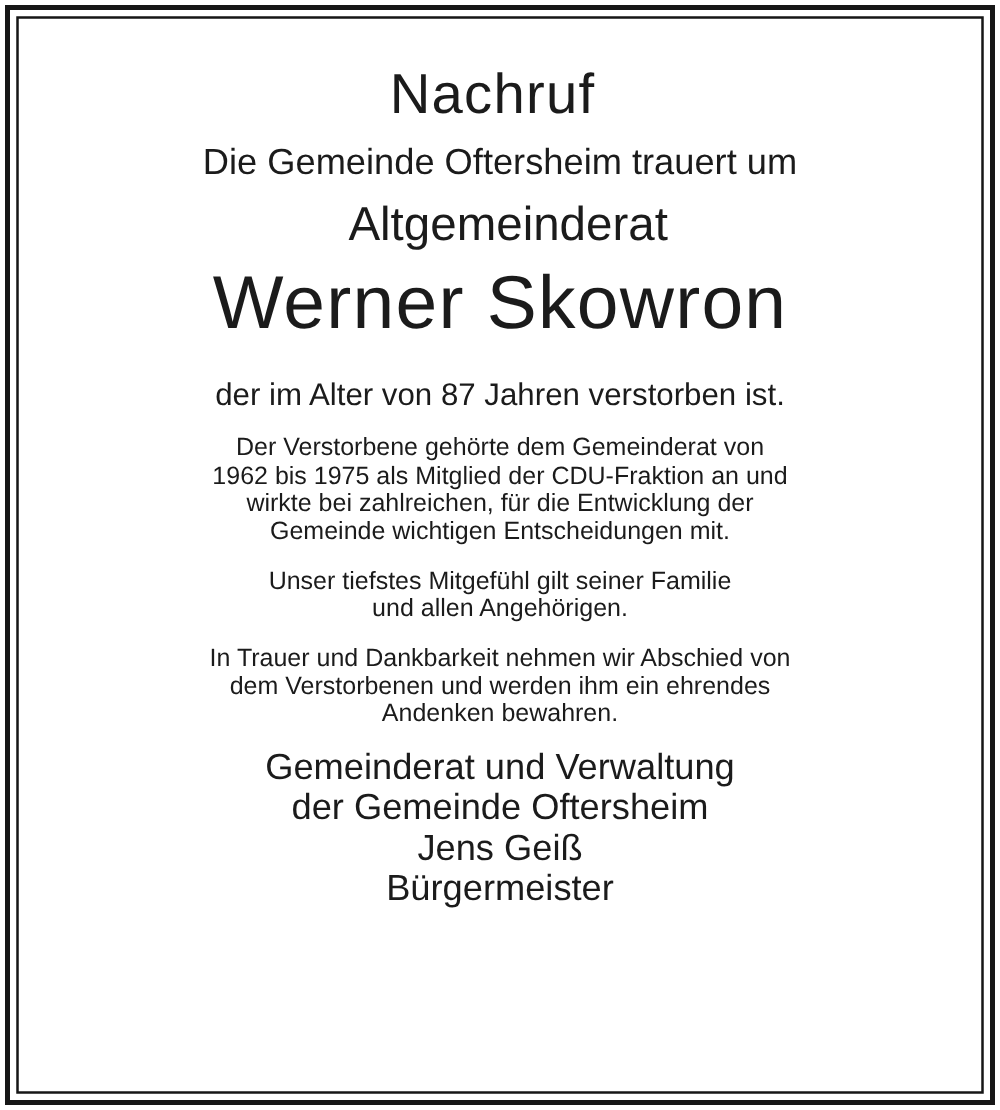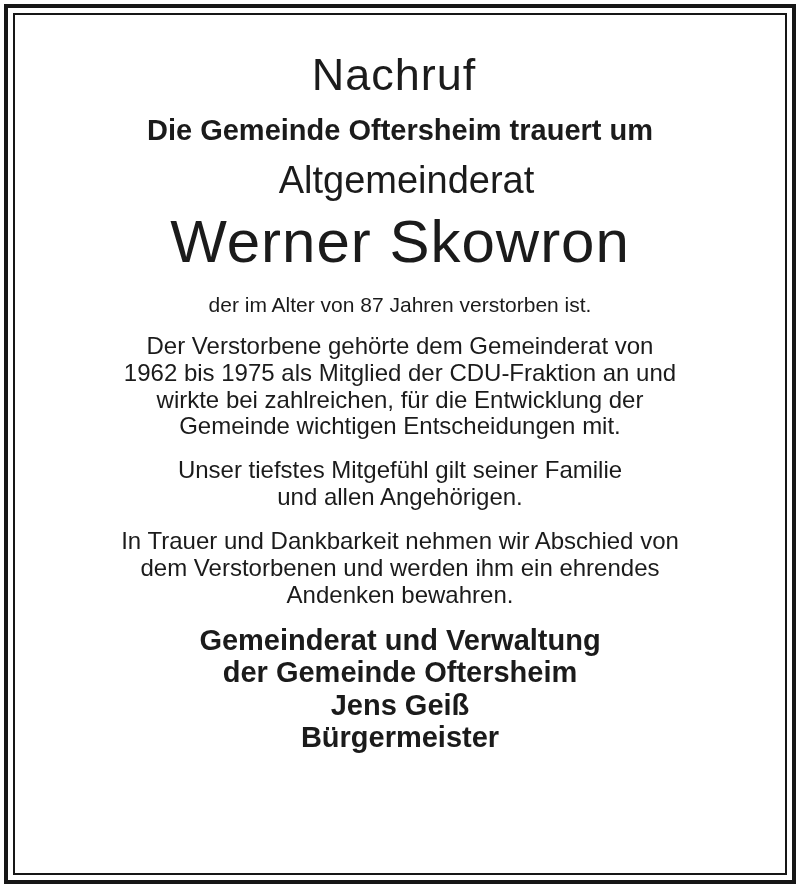--- a/index.html
+++ b/index.html
@@ -34,53 +34,52 @@
     margin: 36px 12px 0 0;
     font-size: 45px;
     font-weight: normal;
     line-height: 1.0;
     letter-spacing: 1px;
   }
   .subtitle {
     margin: 18px 0 0 0;
     font-size: 29px;
     line-height: 1.1;
-    font-weight: bold;
   }
   .role {
     margin: 13px 0 0 0;
     font-size: 38px;
     font-weight: normal;
     line-height: 1.1;
     padding-left: 13px;
   }
   .name {
     margin: 10px 0 0 0;
     font-size: 60px;
     font-weight: normal;
     line-height: 1.0;
     letter-spacing: 1px;
     white-space: nowrap;
   }
   .age-line {
-    margin: 21px 0 0 0;
-    font-size: 21px;
+    margin: 31px 0 0 0;
+    font-size: 25px;
     line-height: 1.1;
   }
   .body-paragraph {
     margin: 17px auto 0 auto;
-    font-size: 24px;
+    font-size: 20px;
     line-height: 1.12;
     white-space: pre-line;
     max-width: 720px;
   }
   .signature {
     margin: 15px auto 0 auto;
     font-size: 29px;
-    font-weight: bold;
+    font-weight: normal;
     line-height: 1.12;
     white-space: pre-line;
     text-align: center;
   }
 </style>
 </head>
 <body>
 
 <div class="frame-outer"></div>
 <div class="frame-inner"></div>

